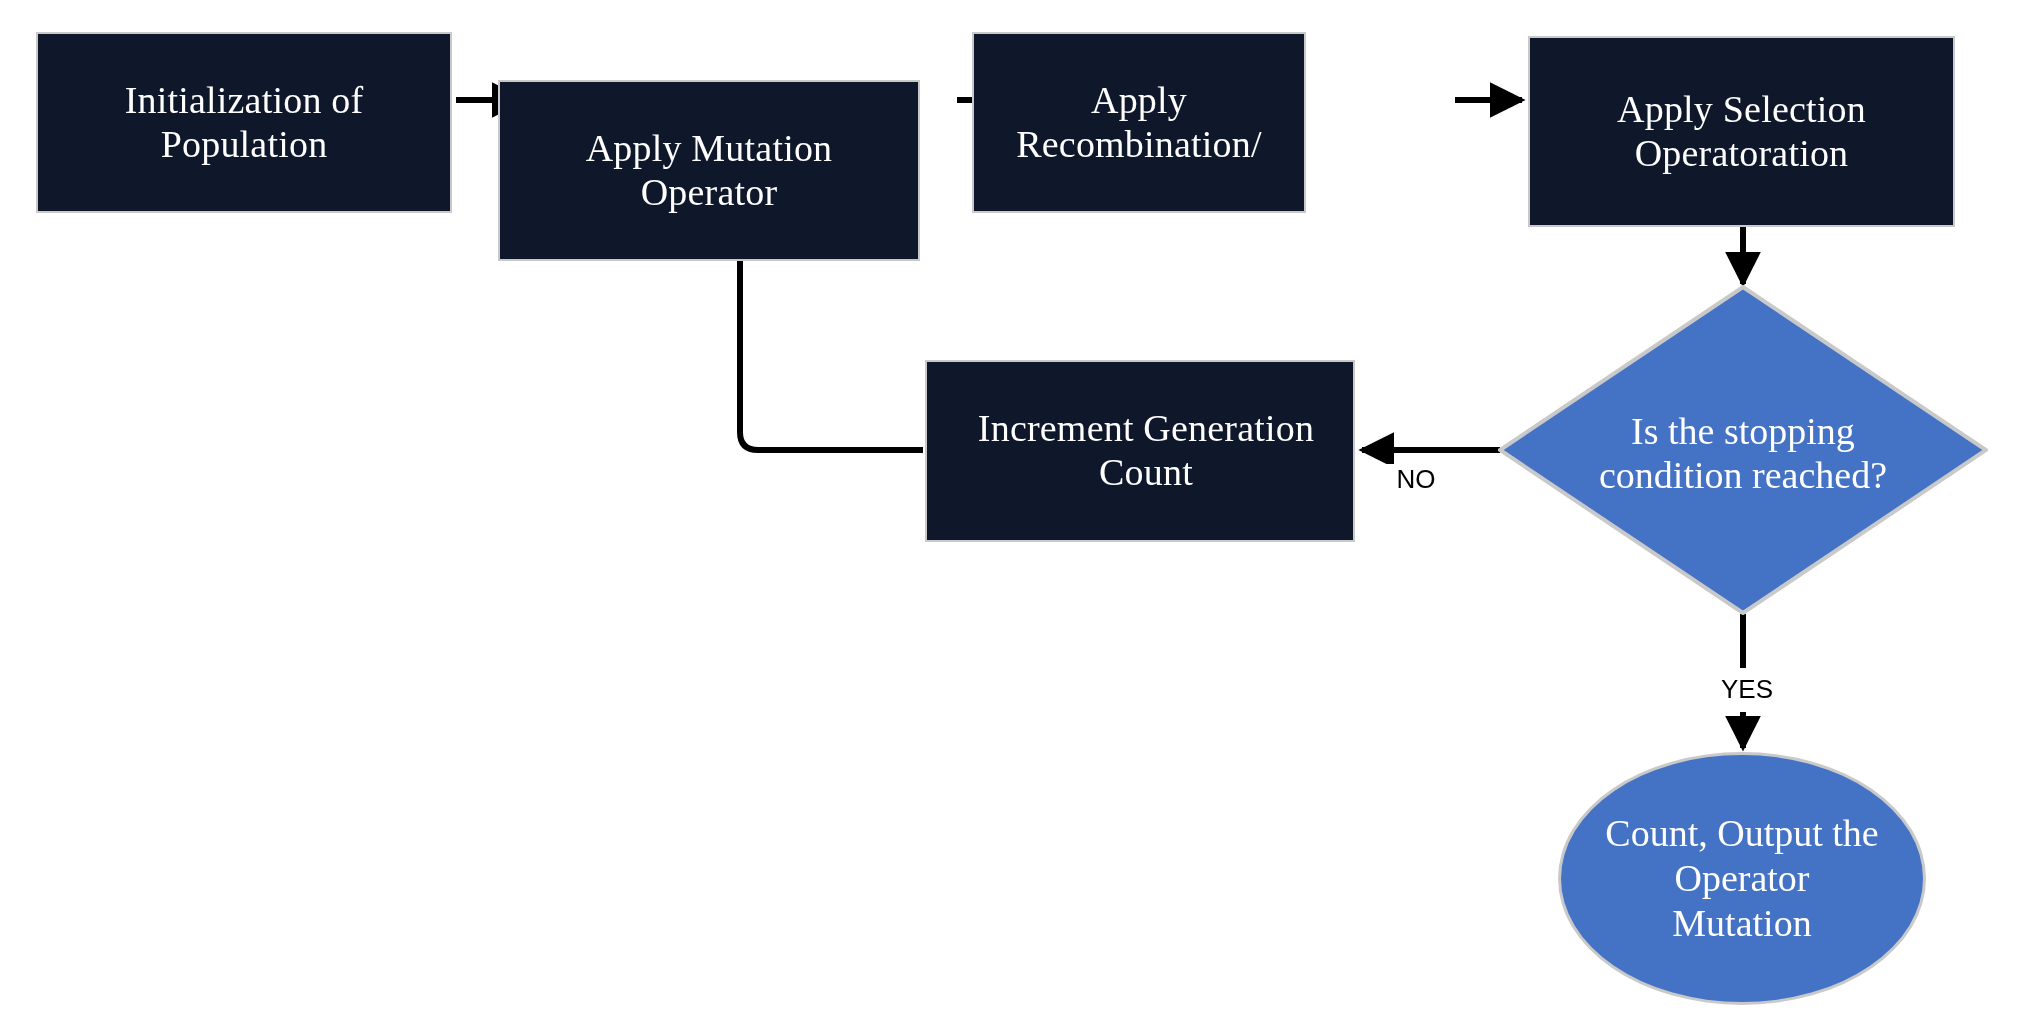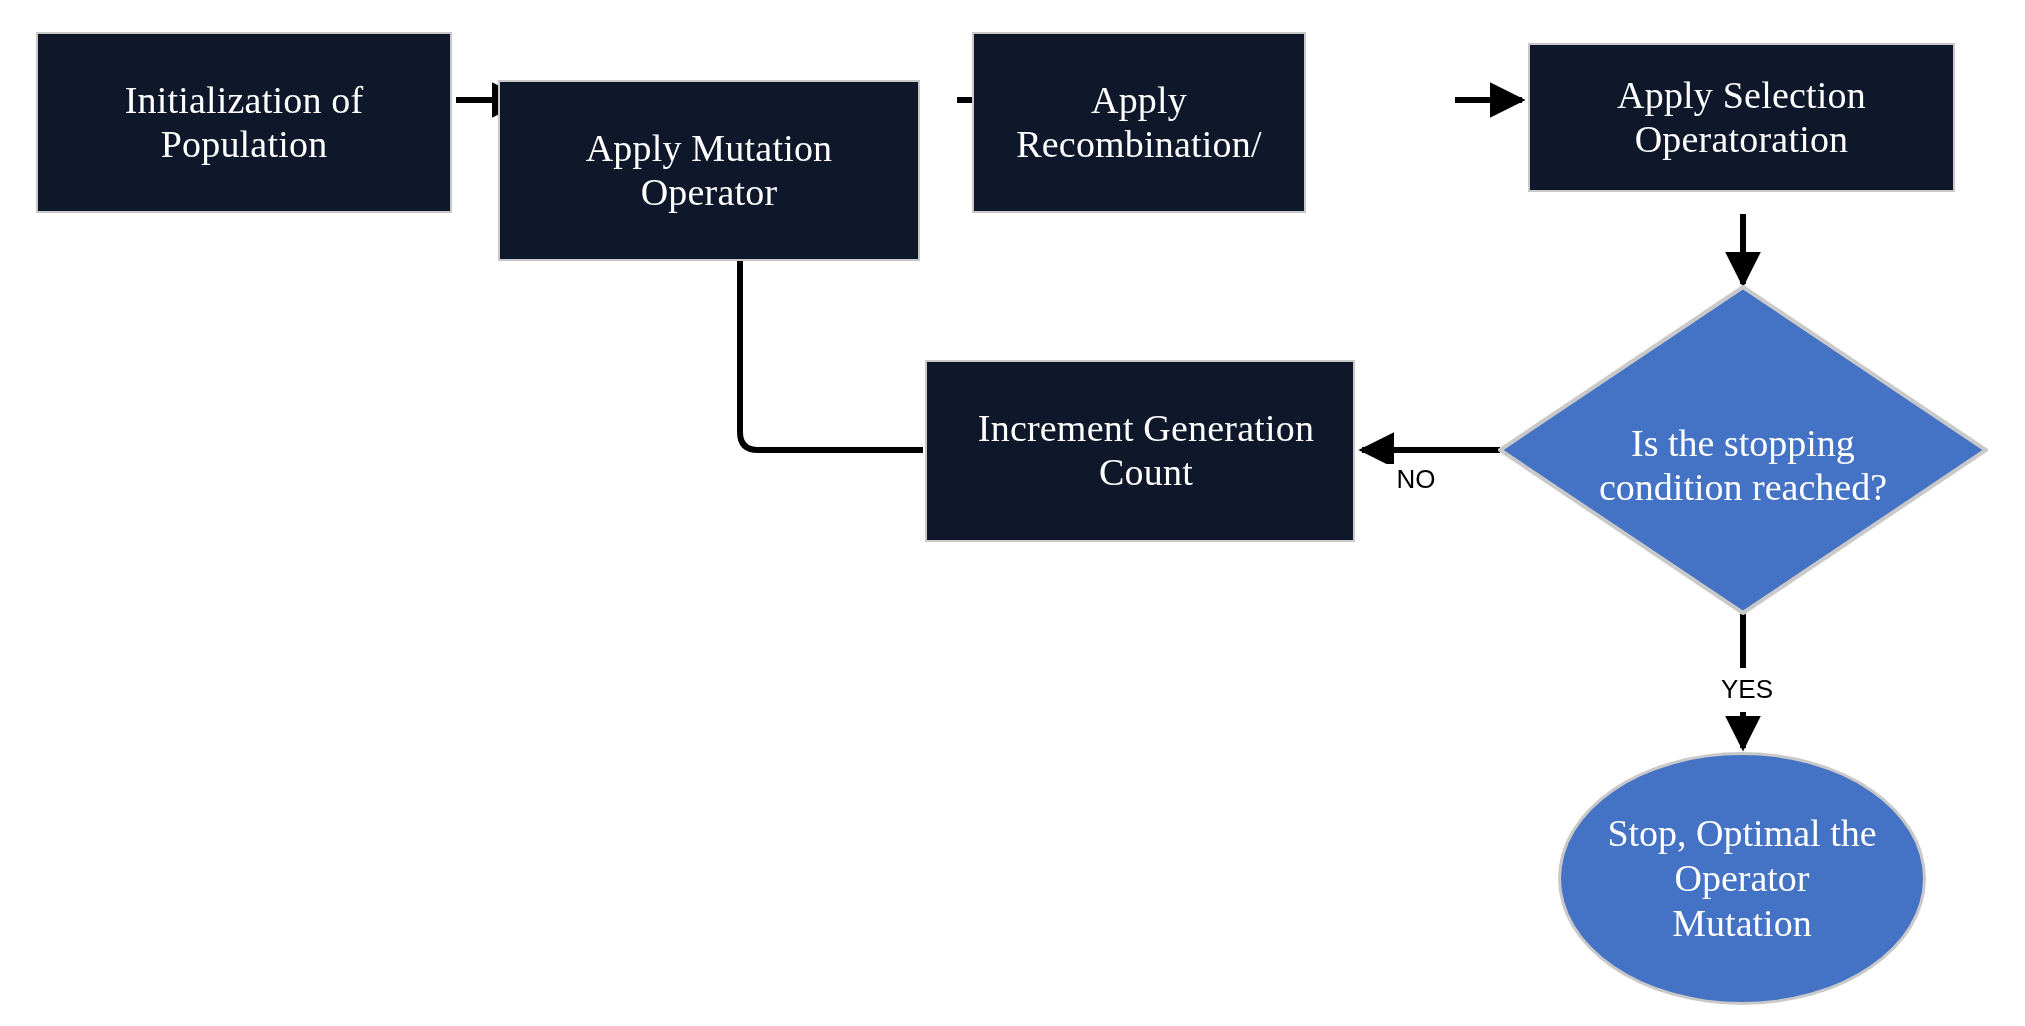--- a/index.html
+++ b/index.html
@@ -59,21 +59,21 @@
   }
   .diamond-shape {
     position: absolute;
     left: 0; top: 0;
     width: 100%;
     height: 100%;
   }
   .diamond-label {
     position: absolute;
     left: 18%;
-    top: 16px;
+    top: 4px;
     width: 64%;
     height: 100%;
     display: flex;
     align-items: center;
     justify-content: center;
     text-align: center;
     color: #ffffff;
     font-size: 38px;
     line-height: 1.15;
   }
@@ -143,21 +143,21 @@
       <span>Operator</span>
     </div>
   </div>
 
   <div class="node proc" style="left:972px; top:32px; width:334px; height:181px;">
     <div class="label">
       <span>Apply Recombination/</span><br>
     </div>
   </div>
 
-  <div class="node proc" style="left:1528px; top:43px; width:427px; height:149px;">
+  <div class="node proc" style="left:1528px; top:36px; width:427px; height:191px;">
     <div class="label">
       <span>Apply Selection</span><br>
       <span>Operatoration</span>
     </div>
   </div>
 
   <div class="node proc" style="left:925px; top:360px; width:430px; height:182px;padding-left:12px;">
     <div class="label">
       <span>Increment Generation</span><br>
       <span>Count</span>
@@ -171,21 +171,21 @@
     <div class="diamond-label">
       <div>
         <span>Is the stopping</span><br>
         <span>condition reached?</span>
       </div>
     </div>
   </div>
 
   <div class="node ellipse" style="left:1558px; top:752px; width:368px; height:253px;">
     <div class="label">
-      <span>Stop, Optimal the</span><br>
+      <span>Count, Output the</span><br>
       <span>Operator</span><br>
       <span>Mutation</span>
     </div>
   </div>
 
   <div class="edge-label" style="left:1386px; top:437px; width:52px; padding:2px 4px;margin-top:27px;">NO</div>
 
   <div class="edge-label" style="left:1706px; top:673px; width:74px; padding:3px 4px;">YES</div>
 
 </div>

